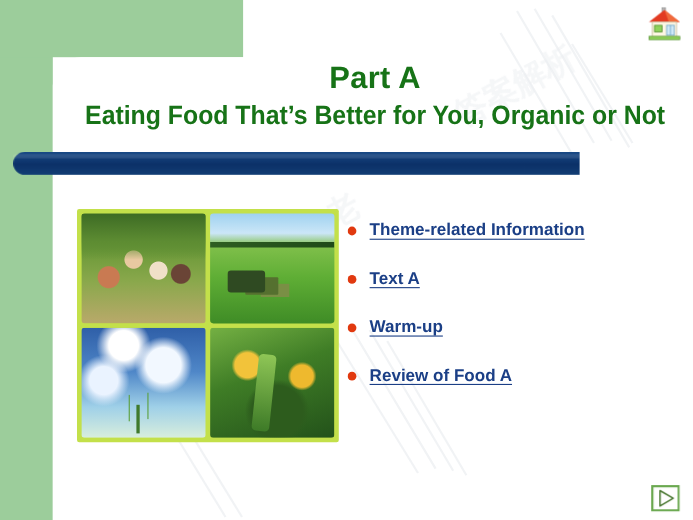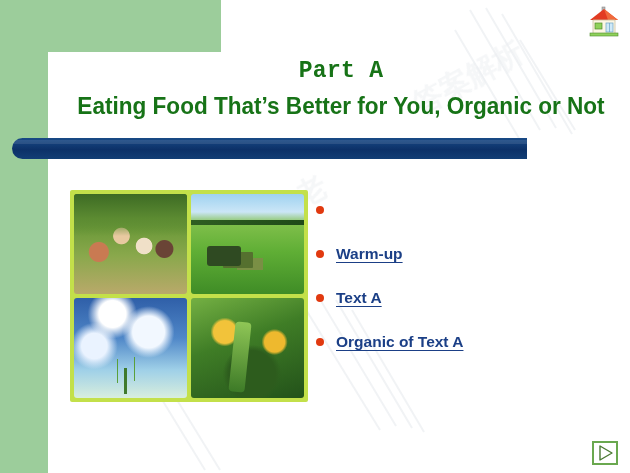--- a/index.html
+++ b/index.html
@@ -52,29 +52,28 @@
   }
 
   
   .title-block {
     position: absolute;
     left: 52px; top: 52px;
     width: 578px;
     text-align: center;
   }
   .title-line1 {
-    font-size: 23px;
+    font-size: 28px;
     font-weight: bold;
     color: #177317;
     letter-spacing: 0.3px;
     margin: 6px 0 0 0;
     line-height: 26px;
     font-stretch: condensed;
     text-shadow: 0 1px 0 rgba(255,255,255,0.7);
-    font-family: Liberation Mono, monospace;
   }
   .title-line2 {
     font-size: 24px;
     font-weight: bold;
     color: #177317;
     margin: 8px 0 0 0;
     line-height: 28px;
     transform: scaleX(0.94);
     transform-origin: center center;
     white-space: nowrap;
@@ -271,32 +270,33 @@
   <div class="collage">
     <div class="photo photo-people"></div>
     <div class="photo photo-field"></div>
     <div class="photo photo-sky"></div>
     <div class="photo photo-plant"></div>
   </div>
 
   <ul class="menu">
     <li class="menu-item">
       <span class="bullet"></span>
+      <span class="menu-link">Theme-related Information</span>
+    </li>
+    <li class="menu-item">
+      <span class="bullet"></span>
+      <span class="menu-link">Text A</span>
     </li>
     <li class="menu-item">
       <span class="bullet"></span>
       <span class="menu-link">Warm-up</span>
     </li>
     <li class="menu-item">
       <span class="bullet"></span>
-      <span class="menu-link">Text A</span>
-    </li>
-    <li class="menu-item">
-      <span class="bullet"></span>
-      <span class="menu-link">Organic of Text A</span>
+      <span class="menu-link">Review of Food A</span>
     </li>
   </ul>
 
   <svg class="home-icon" viewBox="0 0 36 36">
     <rect x="16" y="3" width="3" height="7" fill="#b7b7b7" stroke="#8a8a8a" stroke-width="0.6"></rect>
     <polygon points="18,5 32,16 4,16" fill="#e23b22"></polygon>
     <polygon points="18,5 32,16 22,16" fill="#f06a3c"></polygon>
     <path d="M7 16 h22 v14 h-22 z" fill="#fdf7e4" stroke="#c9bfa0" stroke-width="0.8"></path>
     <rect x="9" y="19" width="7" height="6" fill="#8fd15a" stroke="#4e8a2c" stroke-width="0.7"></rect>
     <rect x="20" y="19" width="7" height="9" fill="#cfe9f8" stroke="#6aa3c6" stroke-width="0.7"></rect>

